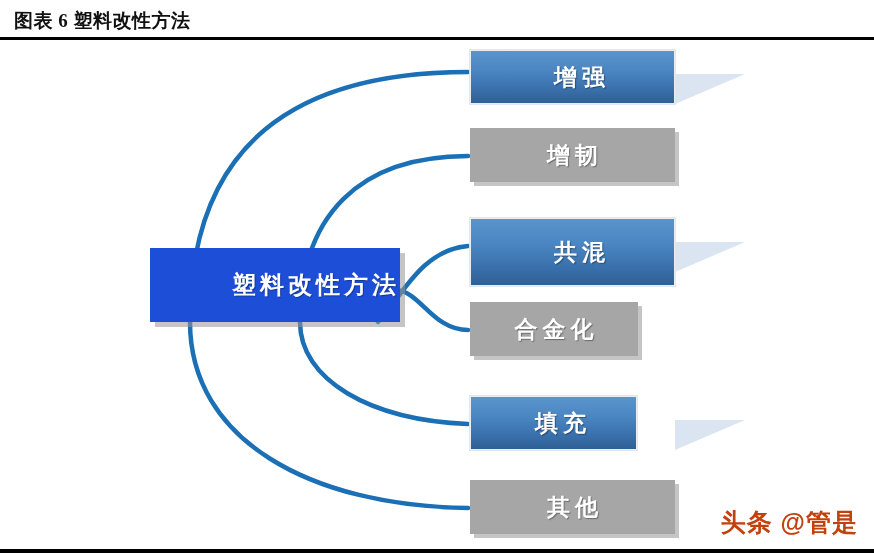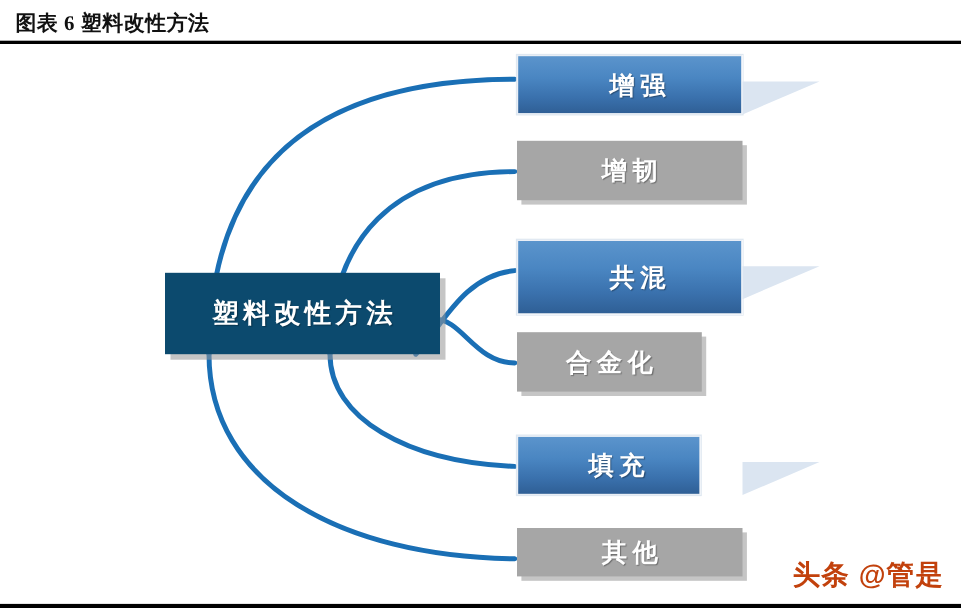--- a/index.html
+++ b/index.html
@@ -84,25 +84,25 @@
     border-color: transparent transparent transparent #dbe5f1;
   }
 
   
   #node-center {
     position: absolute;
     left: 150px;
     top: 248px;
     width: 250px;
     height: 74px;
-    background: #0c4a6e;
+    background: #1d4ed8;
     box-shadow: 5px 5px 0 0 rgba(150,150,150,0.55);
     display: flex;
     align-items: center;
-    justify-content: center;
+    justify-content: flex-end;
     color: #ffffff;
     font-family: "Liberation Serif", "DejaVu Serif", serif;
     font-size: 24px;
     font-weight: bold;
     letter-spacing: 4px;
     text-indent: 4px;
     text-shadow: 1px 1px 1px rgba(0,0,0,0.3);
   }
 
   
@@ -159,19 +159,19 @@
       <span>共混</span>
     </div>
     <div class="wedge" style="left: 675px; top: 242px; border-left-color: rgb(219, 229, 241);"></div>
     <div class="node gray" style="left: 470px; top: 302px; width: 168px; height: 54px;">
       <span>合金化</span>
     </div>
     <div class="node blue" style="left: 470px; top: 396px; width: 167px; height: 54px;">
       <span>填充</span>
     </div>
     <div class="wedge" style="left: 675px; top: 420px; border-left-color: rgb(219, 229, 241);"></div>
-    <div class="node gray" style="left: 470px; top: 480px; width: 205px; height: 44px;">
+    <div class="node gray" style="left: 470px; top: 480px; width: 205px; height: 54px;">
       <span>其他</span>
     </div>
   </div>
 
 <div id="watermark">头条 @管是</div>
 <div id="bottom-rule"></div>
 
 </body></html>

